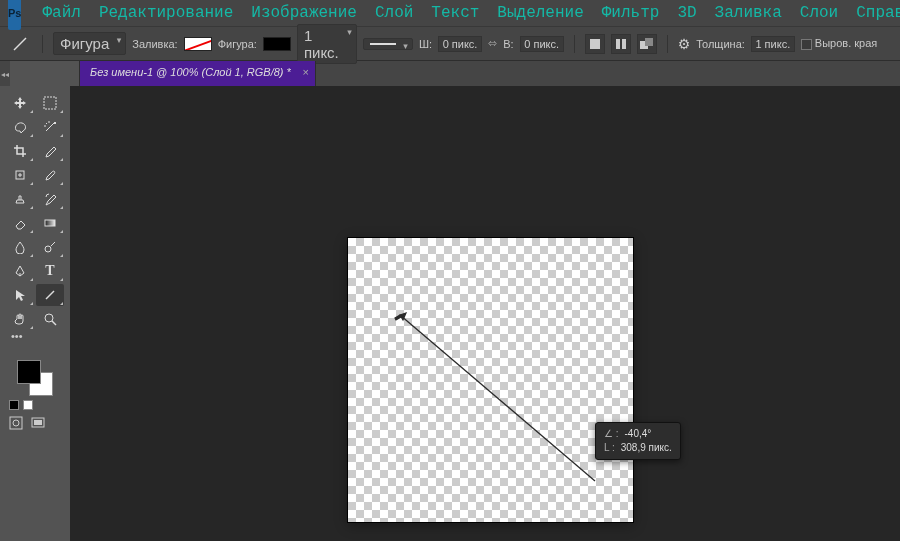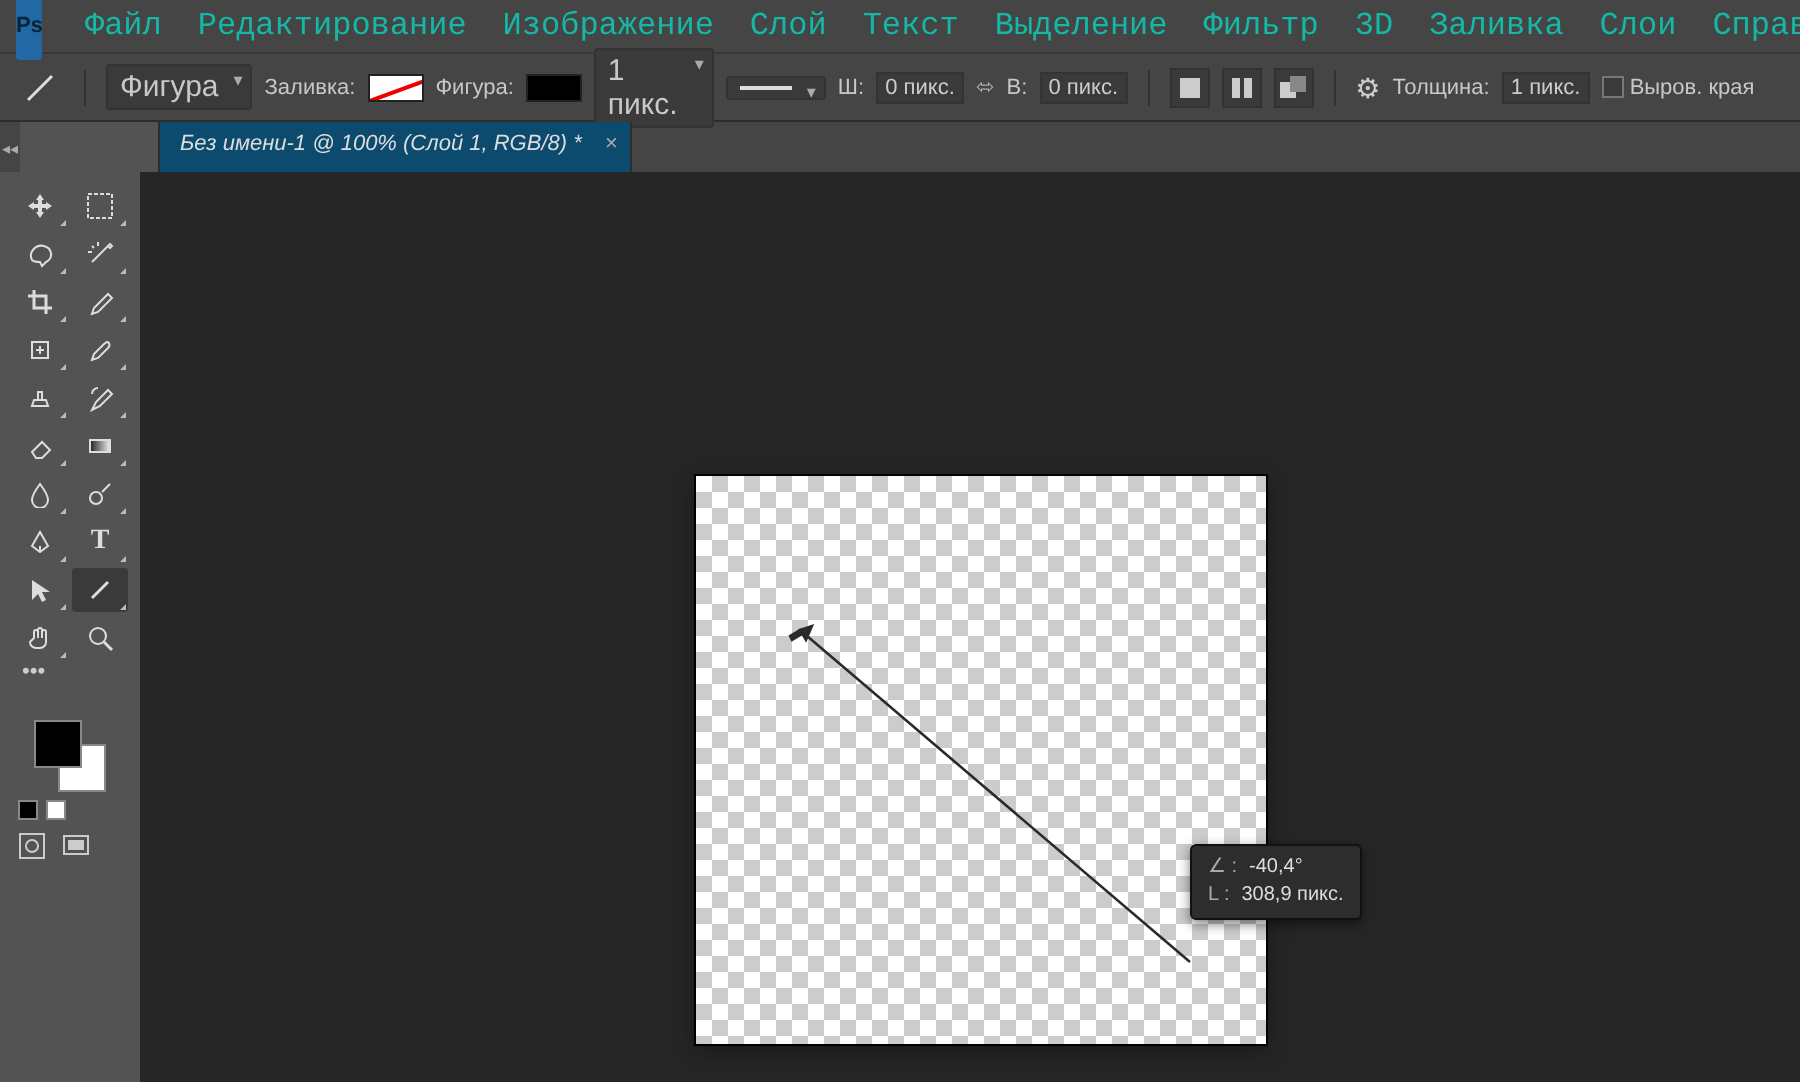--- a/index.html
+++ b/index.html
@@ -14,21 +14,21 @@
   .opt-dd::after{content:"▾";position:absolute;right:4px;top:2px;font-size:9px;color:#aaa;}
   .opt-swatch { width:28px;height:14px;border:1px solid #222; }
   .opt-swatch.nofill{background:#fff;position:relative;overflow:hidden;}
   .opt-swatch.nofill::after{content:"";position:absolute;left:-2px;top:6px;width:34px;height:2px;background:#e00;transform:rotate(-20deg);}
   .opt-swatch.black{background:#000;}
   .opt-w-input{background:#3a3a3a;border:1px solid #333;width:44px;padding:1px 3px;color:#ccc;text-align:center;}
   .opt-btn{width:20px;height:20px;border:1px solid #333;background:#3a3a3a;display:flex;align-items:center;justify-content:center;}
   .tabsrow{height:26px;background:#454545;border-top:1px solid #2d2d2d;display:flex;align-items:stretch;}
   .tab-spacer{width:70px;background:#535353;border-right:1px solid #2d2d2d;display:flex;align-items:center;justify-content:center;color:#888;font-size:9px;}
   .collapse-btn{width:10px;height:26px;display:flex;align-items:center;justify-content:center;color:#aaa;font-size:8px;}
-  .doc-tab{background:#0c4a6e;padding:0 24px 4px 10px;display:flex;align-items:center;font-size:11px;font-style:italic;color:#ddd;position:relative;border-right:1px solid #2d2d2d;text-align:right;}
+  .doc-tab{background:#4c1d95;padding:0 24px 4px 10px;display:flex;align-items:center;font-size:11px;font-style:italic;color:#ddd;position:relative;border-right:1px solid #2d2d2d;text-align:right;}
   .doc-tab .x{position:absolute;right:6px;font-style:normal;color:#aaa;}
   .workspace{position:absolute;top:86px;left:0;right:0;bottom:0;display:flex;}
   .toolbar{width:70px;background:#535353;display:flex;flex-direction:column;align-items:center;padding-top:6px;}
   .toolgrid{display:grid;grid-template-columns:28px 28px;gap:2px;}
   .tool{width:28px;height:22px;display:flex;align-items:center;justify-content:center;color:#ddd;border-radius:2px;position:relative;}
   .tool.sel{background:#3a3a3a;}
   .tool .tri{position:absolute;right:1px;bottom:1px;width:0;height:0;border-left:3px solid transparent;border-bottom:3px solid #bbb;}
   .toolrow-more{width:60px;height:18px;display:flex;justify-content:flex-start;padding-left:6px;color:#ccc;}
   .swatches{margin-top:12px;width:36px;height:36px;position:relative;}
   .swatch-fg{position:absolute;top:0;left:0;width:24px;height:24px;background:#000;border:1px solid #888;}

